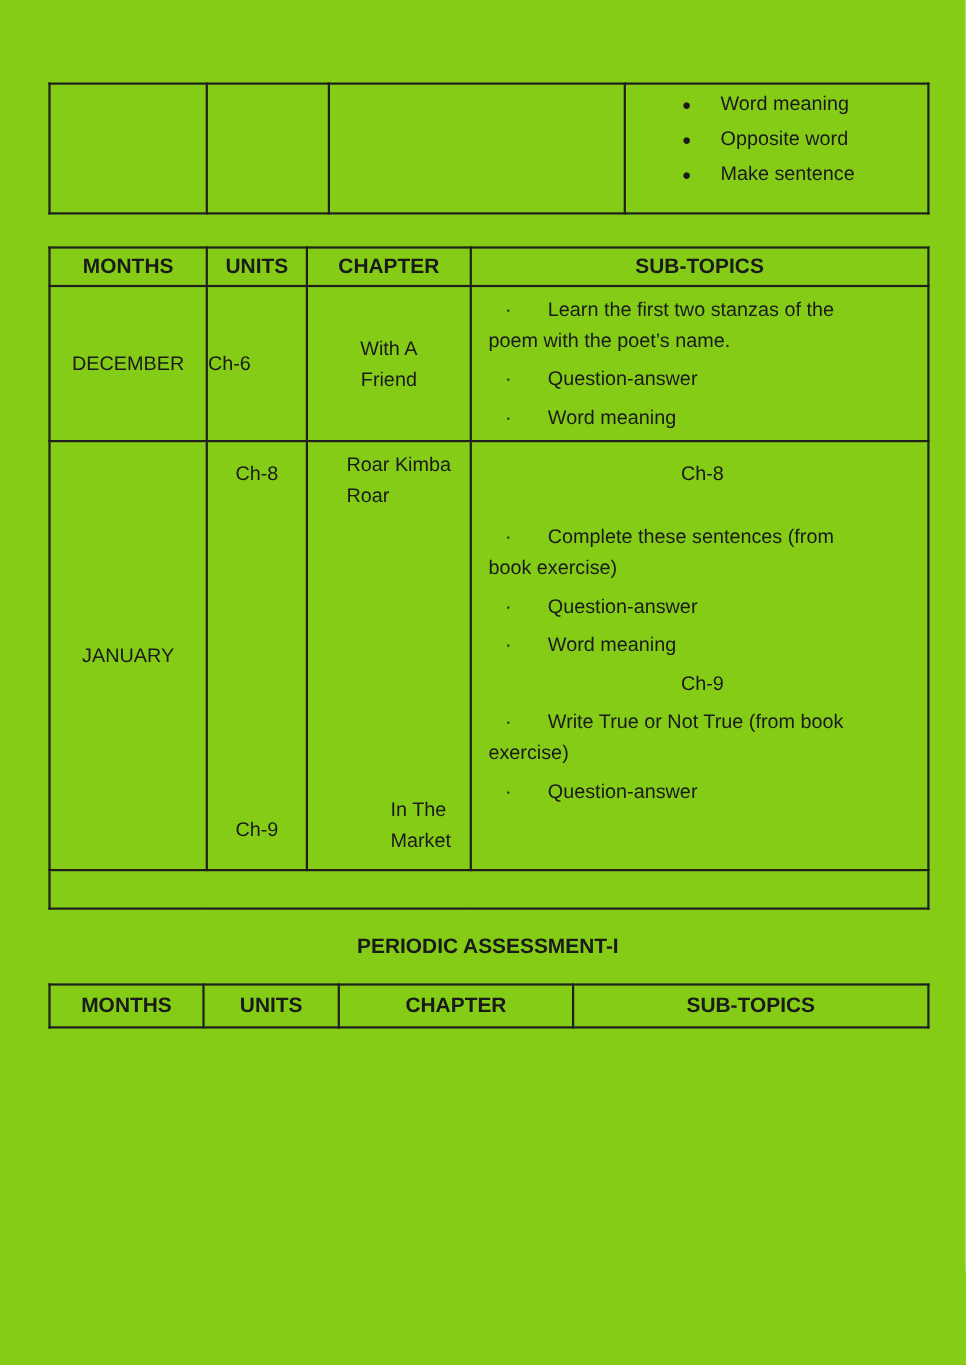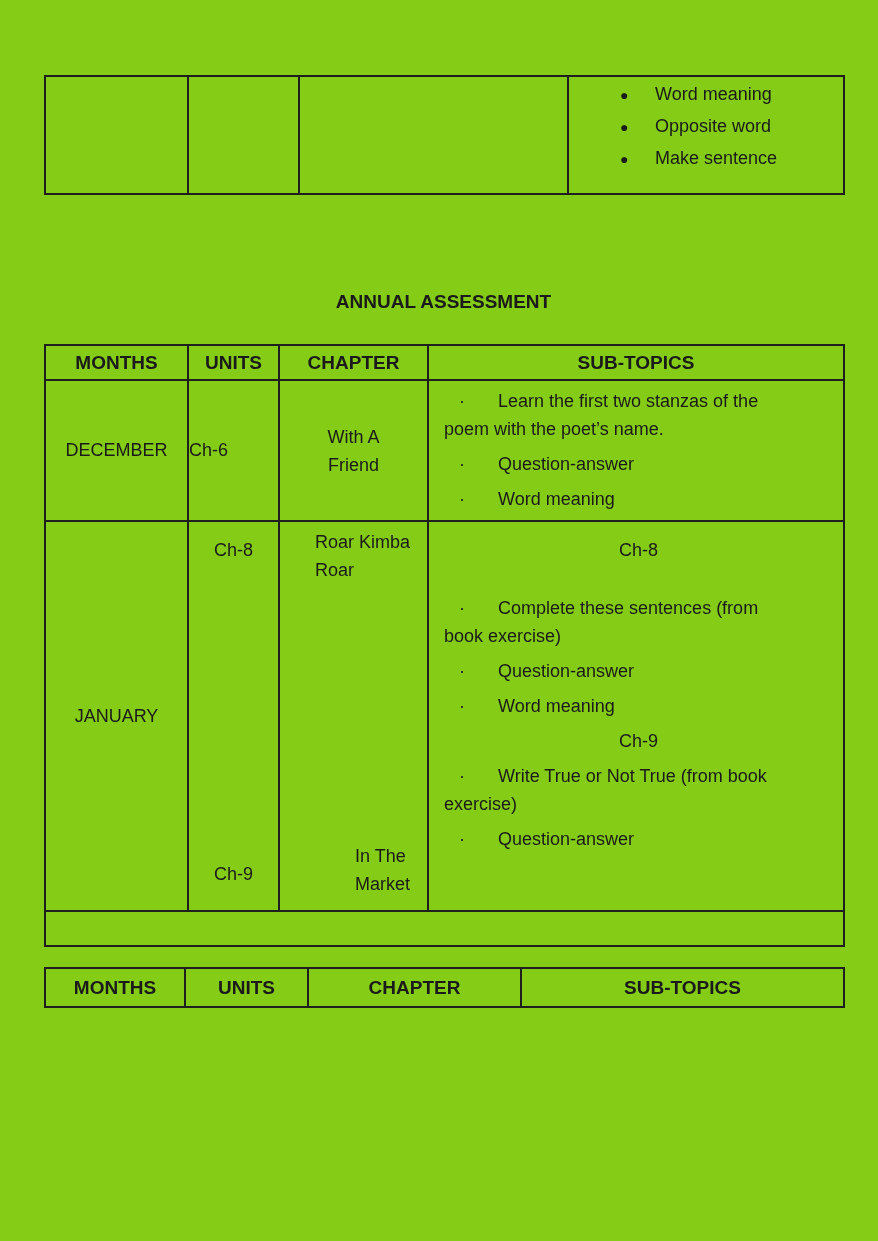--- a/index.html
+++ b/index.html
@@ -80,21 +80,20 @@
       <td></td>
       <td class="top-list-cell">
         <div class="tli"><span class="disc">●</span><span>Word meaning</span></div>
         <div class="tli"><span class="disc">●</span><span>Opposite word</span></div>
         <div class="tli"><span class="disc">●</span><span>Make sentence</span></div>
       </td>
     </tr>
   </tbody>
     </table>
 
-  <div class="heading h-annual">ANNUAL ASSESSMENT</div>
 
   <table class="annual-table">
     <colgroup>
         <col style="width:143px">
         <col style="width:91px">
         <col style="width:149px">
         <col style="width:416px">
       </colgroup>
     <tbody>
         <tr>
@@ -143,20 +142,21 @@
     </tr>
 
 
     <tr class="row-empty">
       <td colspan="4"></td>
     </tr>
   </tbody>
     </table>
 
 
+  <div class="heading h-periodic">PERIODIC ASSESSMENT-I</div>
 
   <table class="grammar-table">
     <colgroup>
         <col style="width:140px">
         <col style="width:123px">
         <col style="width:213px">
         <col style="width:323px">
       </colgroup>
     <tbody>
         <tr>

